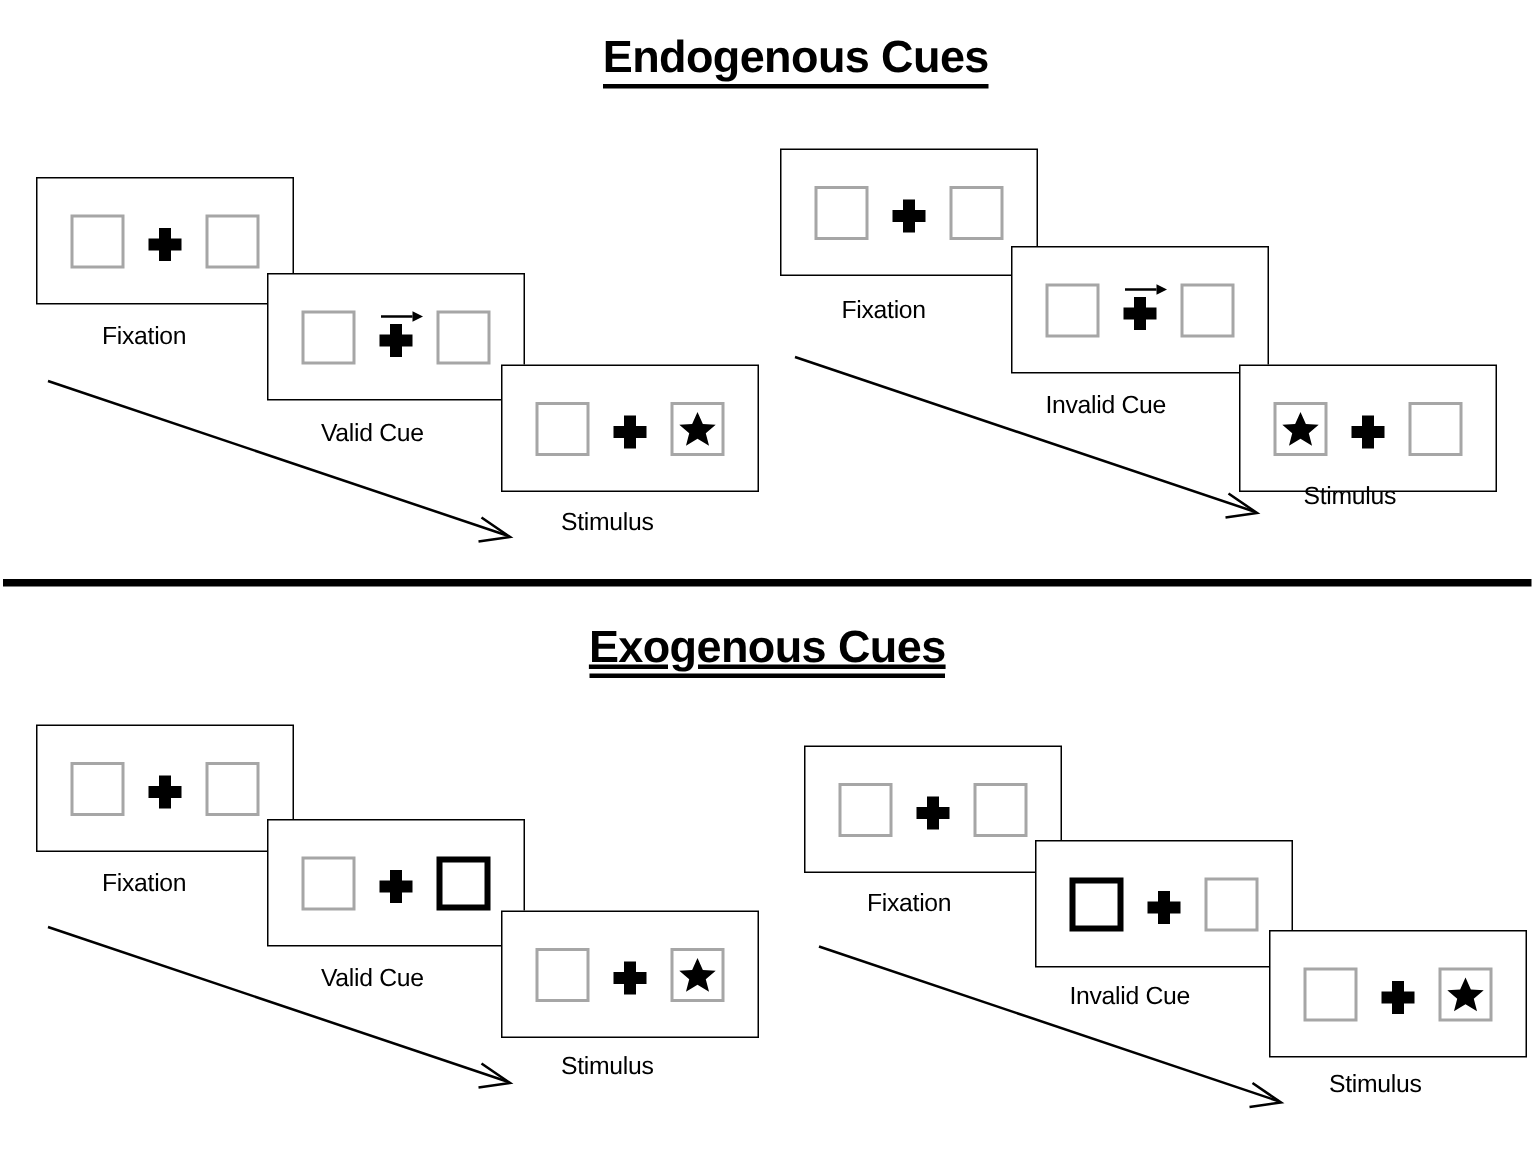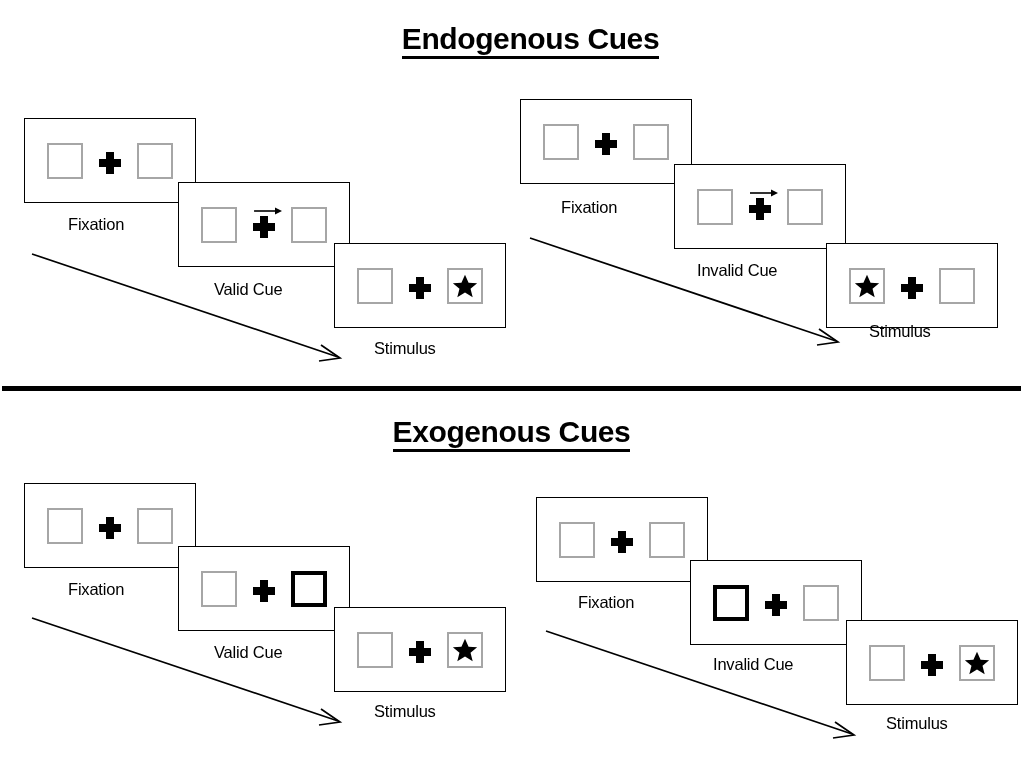--- a/index.html
+++ b/index.html
@@ -24,21 +24,21 @@
     font-weight: bold;
     font-size: 30px;
     letter-spacing: -0.4px;
     color: #000;
   }
   .section-title span {
     border-bottom: 3px solid #000;
     padding-bottom: 1px;
   }
   #title-endogenous { top: 22px; left: 6px; padding-left: 13px; }
-  #title-exogenous  { top: 415px; left: 0; }
+  #title-exogenous  { top: 415px; left: 0; text-decoration: underline; }
 
   
   .divider {
     position: absolute;
     left: 2px;
     top: 386px;
     width: 1019px;
     height: 5px;
     background: #000000;
   }

